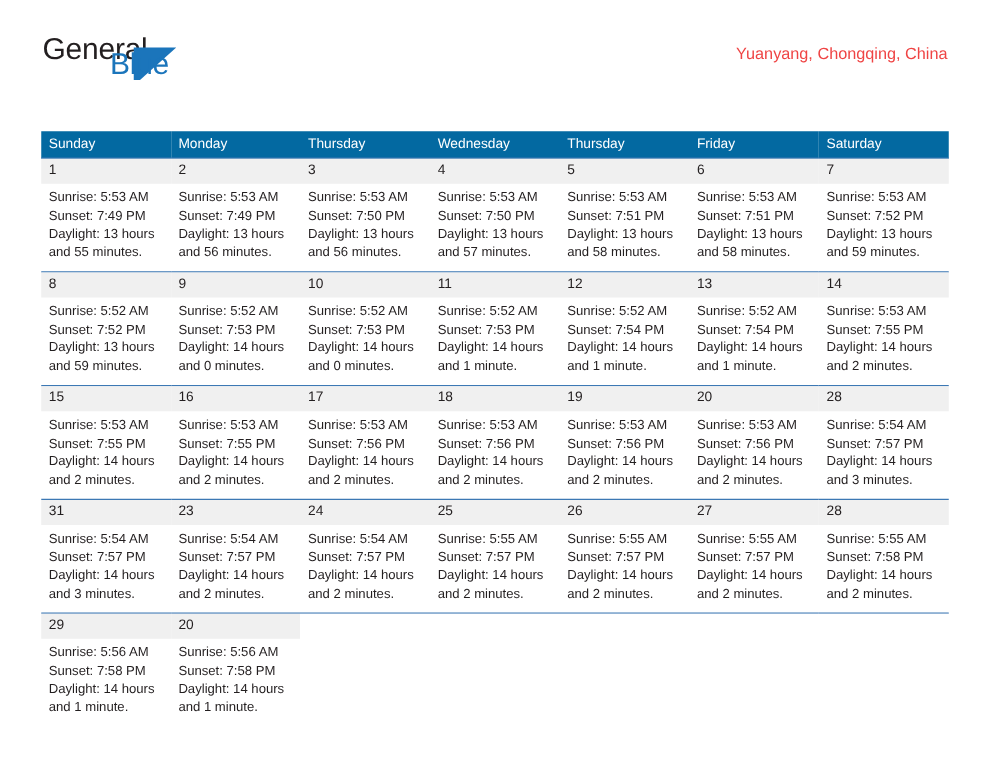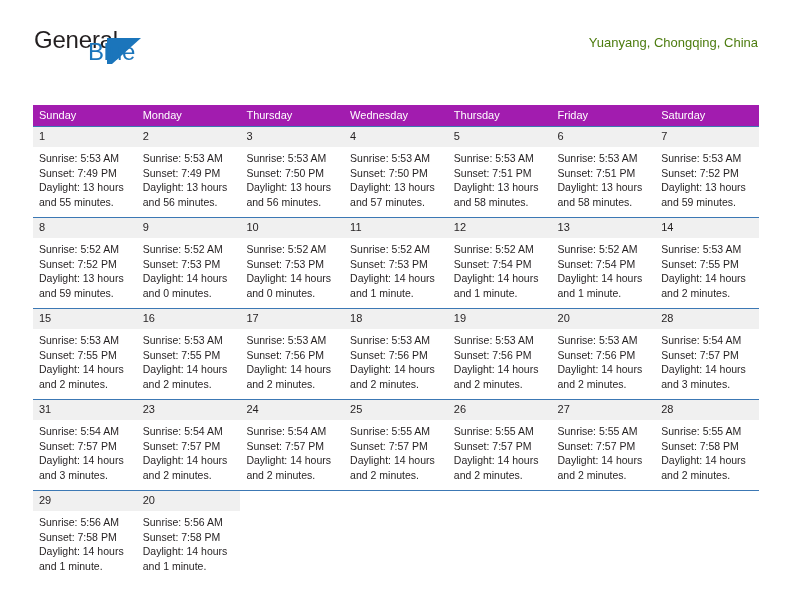--- a/index.html
+++ b/index.html
@@ -85,40 +85,40 @@
     text-align: right;
   }
   .month-title {
     font-size: 28px;
     color: #231f20;
     line-height: 34px;
     white-space: nowrap;
   }
   .location {
     font-size: 13px;
-    color: #4d7c0f;
+    color: #ef4444;
     line-height: 20px;
     margin-top: 7px;
     white-space: nowrap;
   }
 
   
   .calendar {
     position: absolute;
     left: 33px;
     top: 105px;
     width: 726px;
   }
   .cal-table {
     width: 726px;
     border-collapse: collapse;
     table-layout: fixed;
   }
   .cal-table th {
-    background: #a21caf;
+    background: #0369a1;
     color: #ffffff;
     font-size: 11px;
     font-weight: normal;
     text-align: left;
     padding: 4px 0 5px 6px;
     height: 12px;
     border: none;
   }
   .week-row > td {
     padding: 0;

